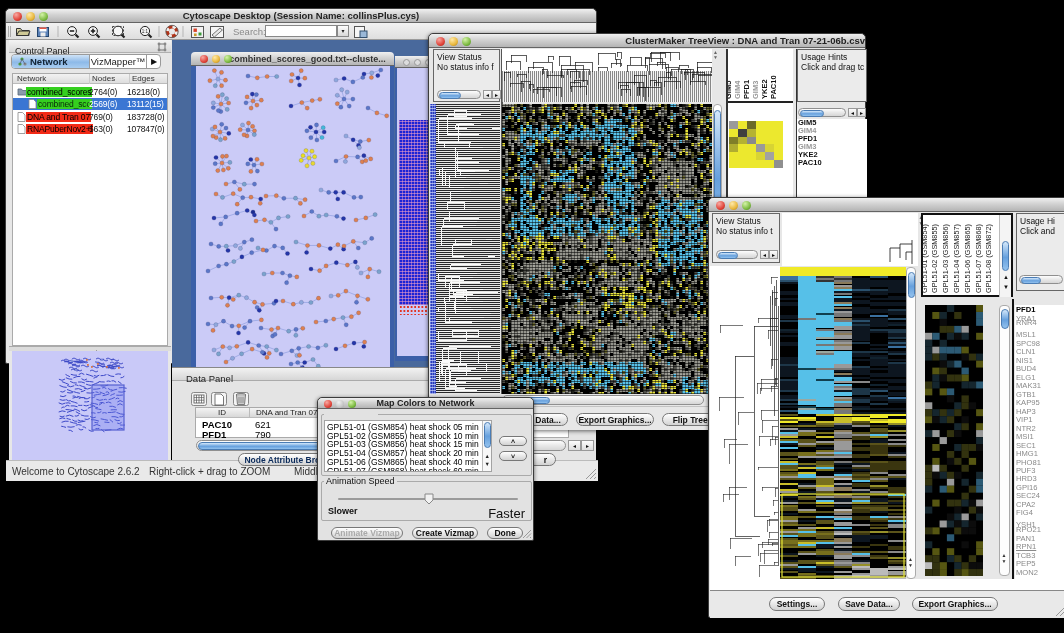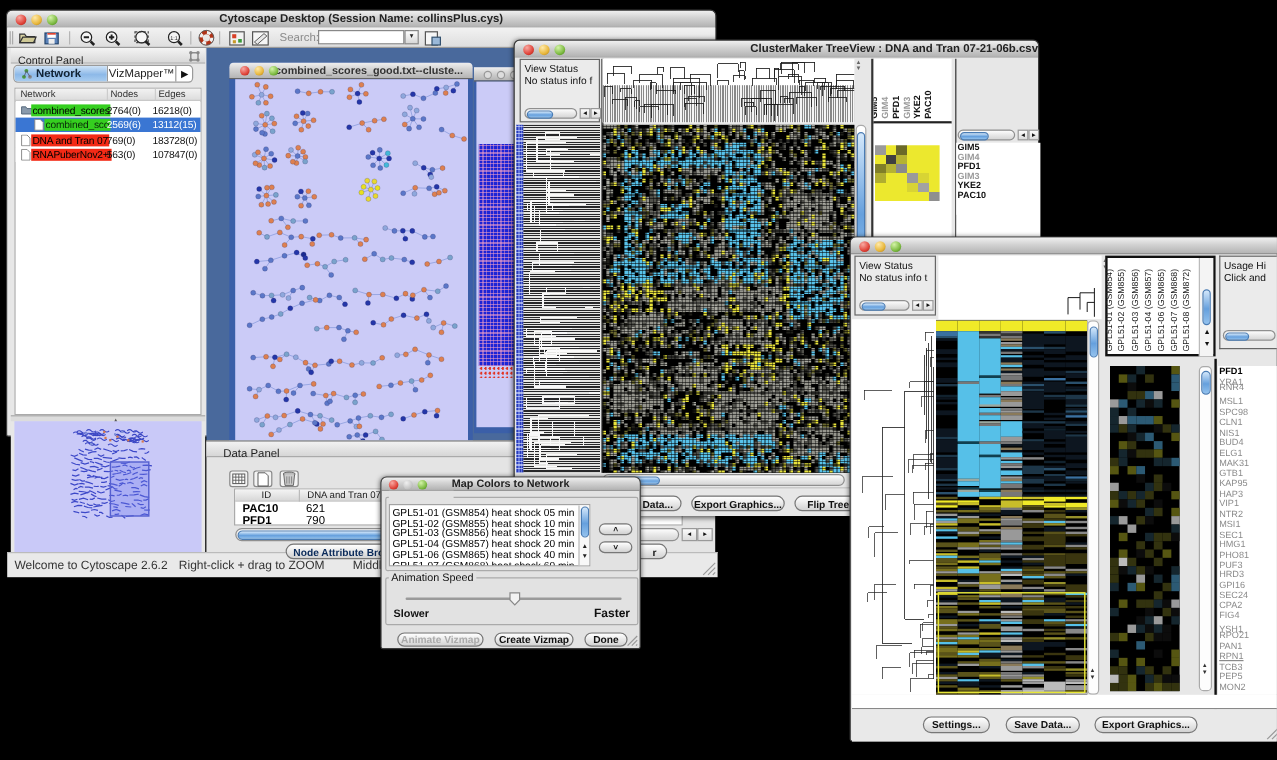--- a/index.html
+++ b/index.html
@@ -1159,20 +1159,24 @@
       <rect x="36" y="31.2" width="9" height="7.8" fill="#a2a2a2"></rect>
       <rect x="45" y="31.2" width="9" height="7.8" fill="#ece82e"></rect>
       <rect x="0" y="39.0" width="9" height="7.8" fill="#ece82e"></rect>
       <rect x="9" y="39.0" width="9" height="7.8" fill="#ece82e"></rect>
       <rect x="18" y="39.0" width="9" height="7.8" fill="#ece82e"></rect>
       <rect x="27" y="39.0" width="9" height="7.8" fill="#ece82e"></rect>
       <rect x="36" y="39.0" width="9" height="7.8" fill="#ece82e"></rect>
       <rect x="45" y="39.0" width="9" height="7.8" fill="#8f8f8f"></rect>
     </svg>
     <div class="ab" style="left:366.5px;top:15px;width:1.5px;height:345px;background:#333"></div>
+    <div class="ab" style="left:368px;top:15px;width:70px;height:53px;background:#ebebeb;border:1px solid #666;font-size:8.5px;color:#111;overflow:hidden">
+      <div style="margin:2px 0 0 3px;white-space:nowrap">Usage Hints</div>
+      <div style="margin:0 0 0 3px;white-space:nowrap">Click and drag tc</div>
+    </div>
     <div class="ab pill" style="left:369px;top:74px;width:48px;height:9px">
       <div class="ab bth" style="left:1px;top:0.5px;width:24px;height:7px;border-radius:3.5px"></div>
     </div>
     <div class="sbt" style="left:419px;top:74px;width:9px;height:9px">◂</div>
     <div class="sbt" style="left:428px;top:74px;width:9px;height:9px">▸</div>
     <div class="ab" style="left:368px;top:85px;width:70px;height:275px;background:#fff"></div>
     <div class="ab" style="left:368px;top:85px;width:68px;height:60px;background:#fff;font-size:7.5px;font-weight:bold;color:#111;line-height:8px">
       <div style="margin-left:1px;color:#111">GIM5</div>
       <div style="margin-left:1px;color:#999">GIM4</div>
       <div style="margin-left:1px;color:#111">PFD1</div>
@@ -2044,20 +2048,20 @@
     </div>
     <div class="abtn" style="left:181px;top:38px;width:28px;height:10px;line-height:9px;font-size:7px">˄</div>
     <div class="abtn" style="left:181px;top:53px;width:28px;height:10px;line-height:9px;font-size:7px">˅</div>
     <div class="ab" style="left:3px;top:83px;width:211px;height:40px;border:1px solid #aaa;border-radius:2px">
       <div class="ab" style="left:2px;top:-6px;background:#e2e2e2;font-size:9px;color:#111;padding:0 2px">Animation Speed</div>
       <div class="ab" style="left:16px;top:16px;width:180px;height:2px;background:#9a9a9a;border-radius:1px"></div>
       <svg class="ab" style="left:101px;top:10px" width="12" height="14" viewBox="0 0 12 14">
         <path d="M2 2 h8 v6 l-4 4 -4 -4 z" fill="#f2f2f2" stroke="#888"></path>
       </svg>
       <div class="ab" style="left:6px;top:24px;font-size:9px;font-weight:bold;color:#111">Slower</div>
-      <div class="ab" style="right:6px;top:24px;font-size:10px;font-weight:bold;color:#111">Faster</div>
+      <div class="ab" style="right:6px;top:24px;font-size:13px;font-weight:normal;color:#111">Faster</div>
     </div>
     <div class="abtn" style="left:13px;top:129px;width:72px;height:12px;line-height:11px;color:#aaa">Animate Vizmap</div>
     <div class="abtn" style="left:94px;top:129px;width:66px;height:12px;line-height:11px">Create Vizmap</div>
     <div class="abtn" style="left:169px;top:129px;width:36px;height:12px;line-height:11px">Done</div>
     <svg class="ab" style="right:1px;bottom:1px" width="10" height="10">
       <path d="M9 1 L1 9 M9 4.5 L4.5 9 M9 8 L8 9" stroke="#999" stroke-width="1"></path>
     </svg>
   </div>
 </body></html>

